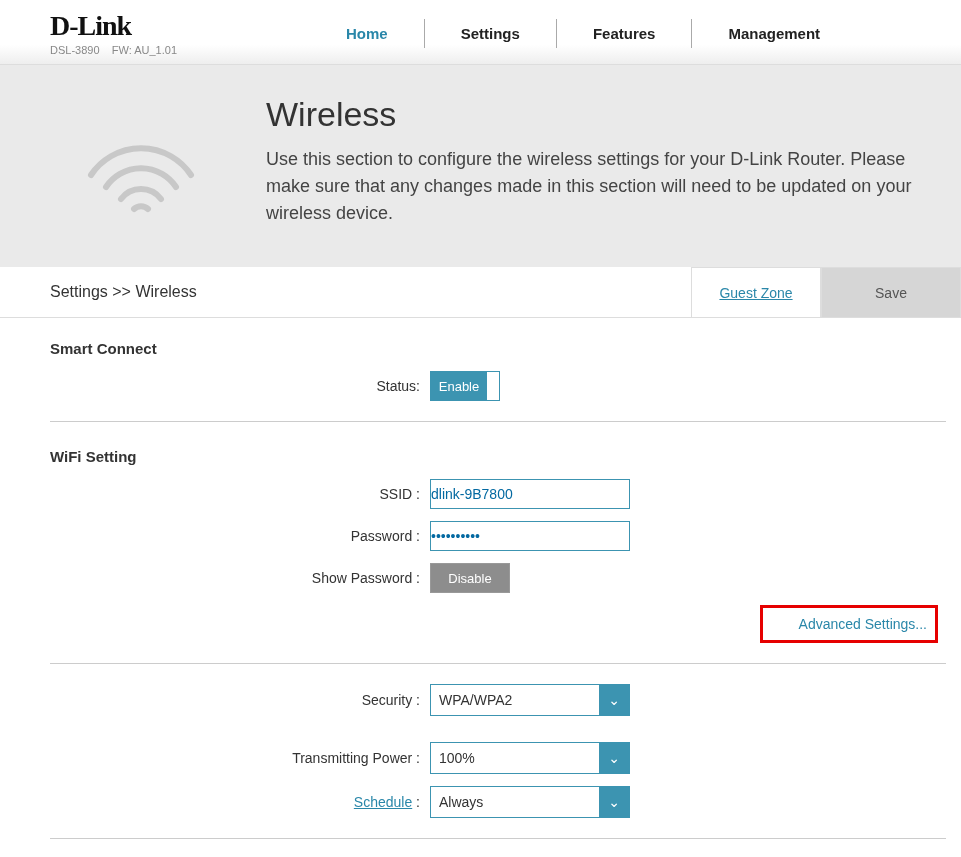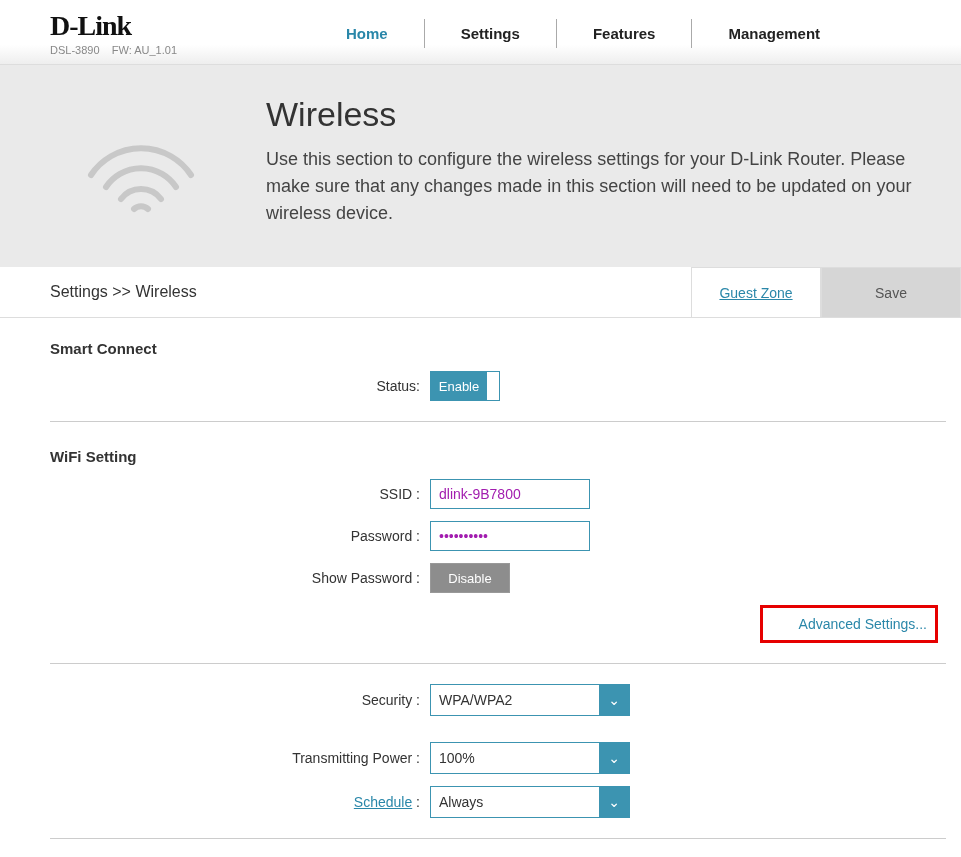--- a/index.html
+++ b/index.html
@@ -142,26 +142,26 @@
   .toggle-disable .dis {
     flex: 1;
     background: #8d8d8d;
     color: #fff;
     display: flex;
     align-items: center;
     justify-content: center;
     font-size: 13px;
   }
   input.text-input {
-    width: 160px;
+    width: 200px;
     height: 30px;
     border: 1px solid #3c94b1;
-    padding: 0 8px;
-    font-size: 14px;
-    color: #a21caf;
+    padding: 0 0;
+    font-size: 14px;
+    color: #0369a1;
     outline: none;
   }
   .select-wrap {
     display: flex;
     width: 200px;
     height: 32px;
     border: 1px solid #3c94b1;
     cursor: pointer;
   }
   .select-value {

